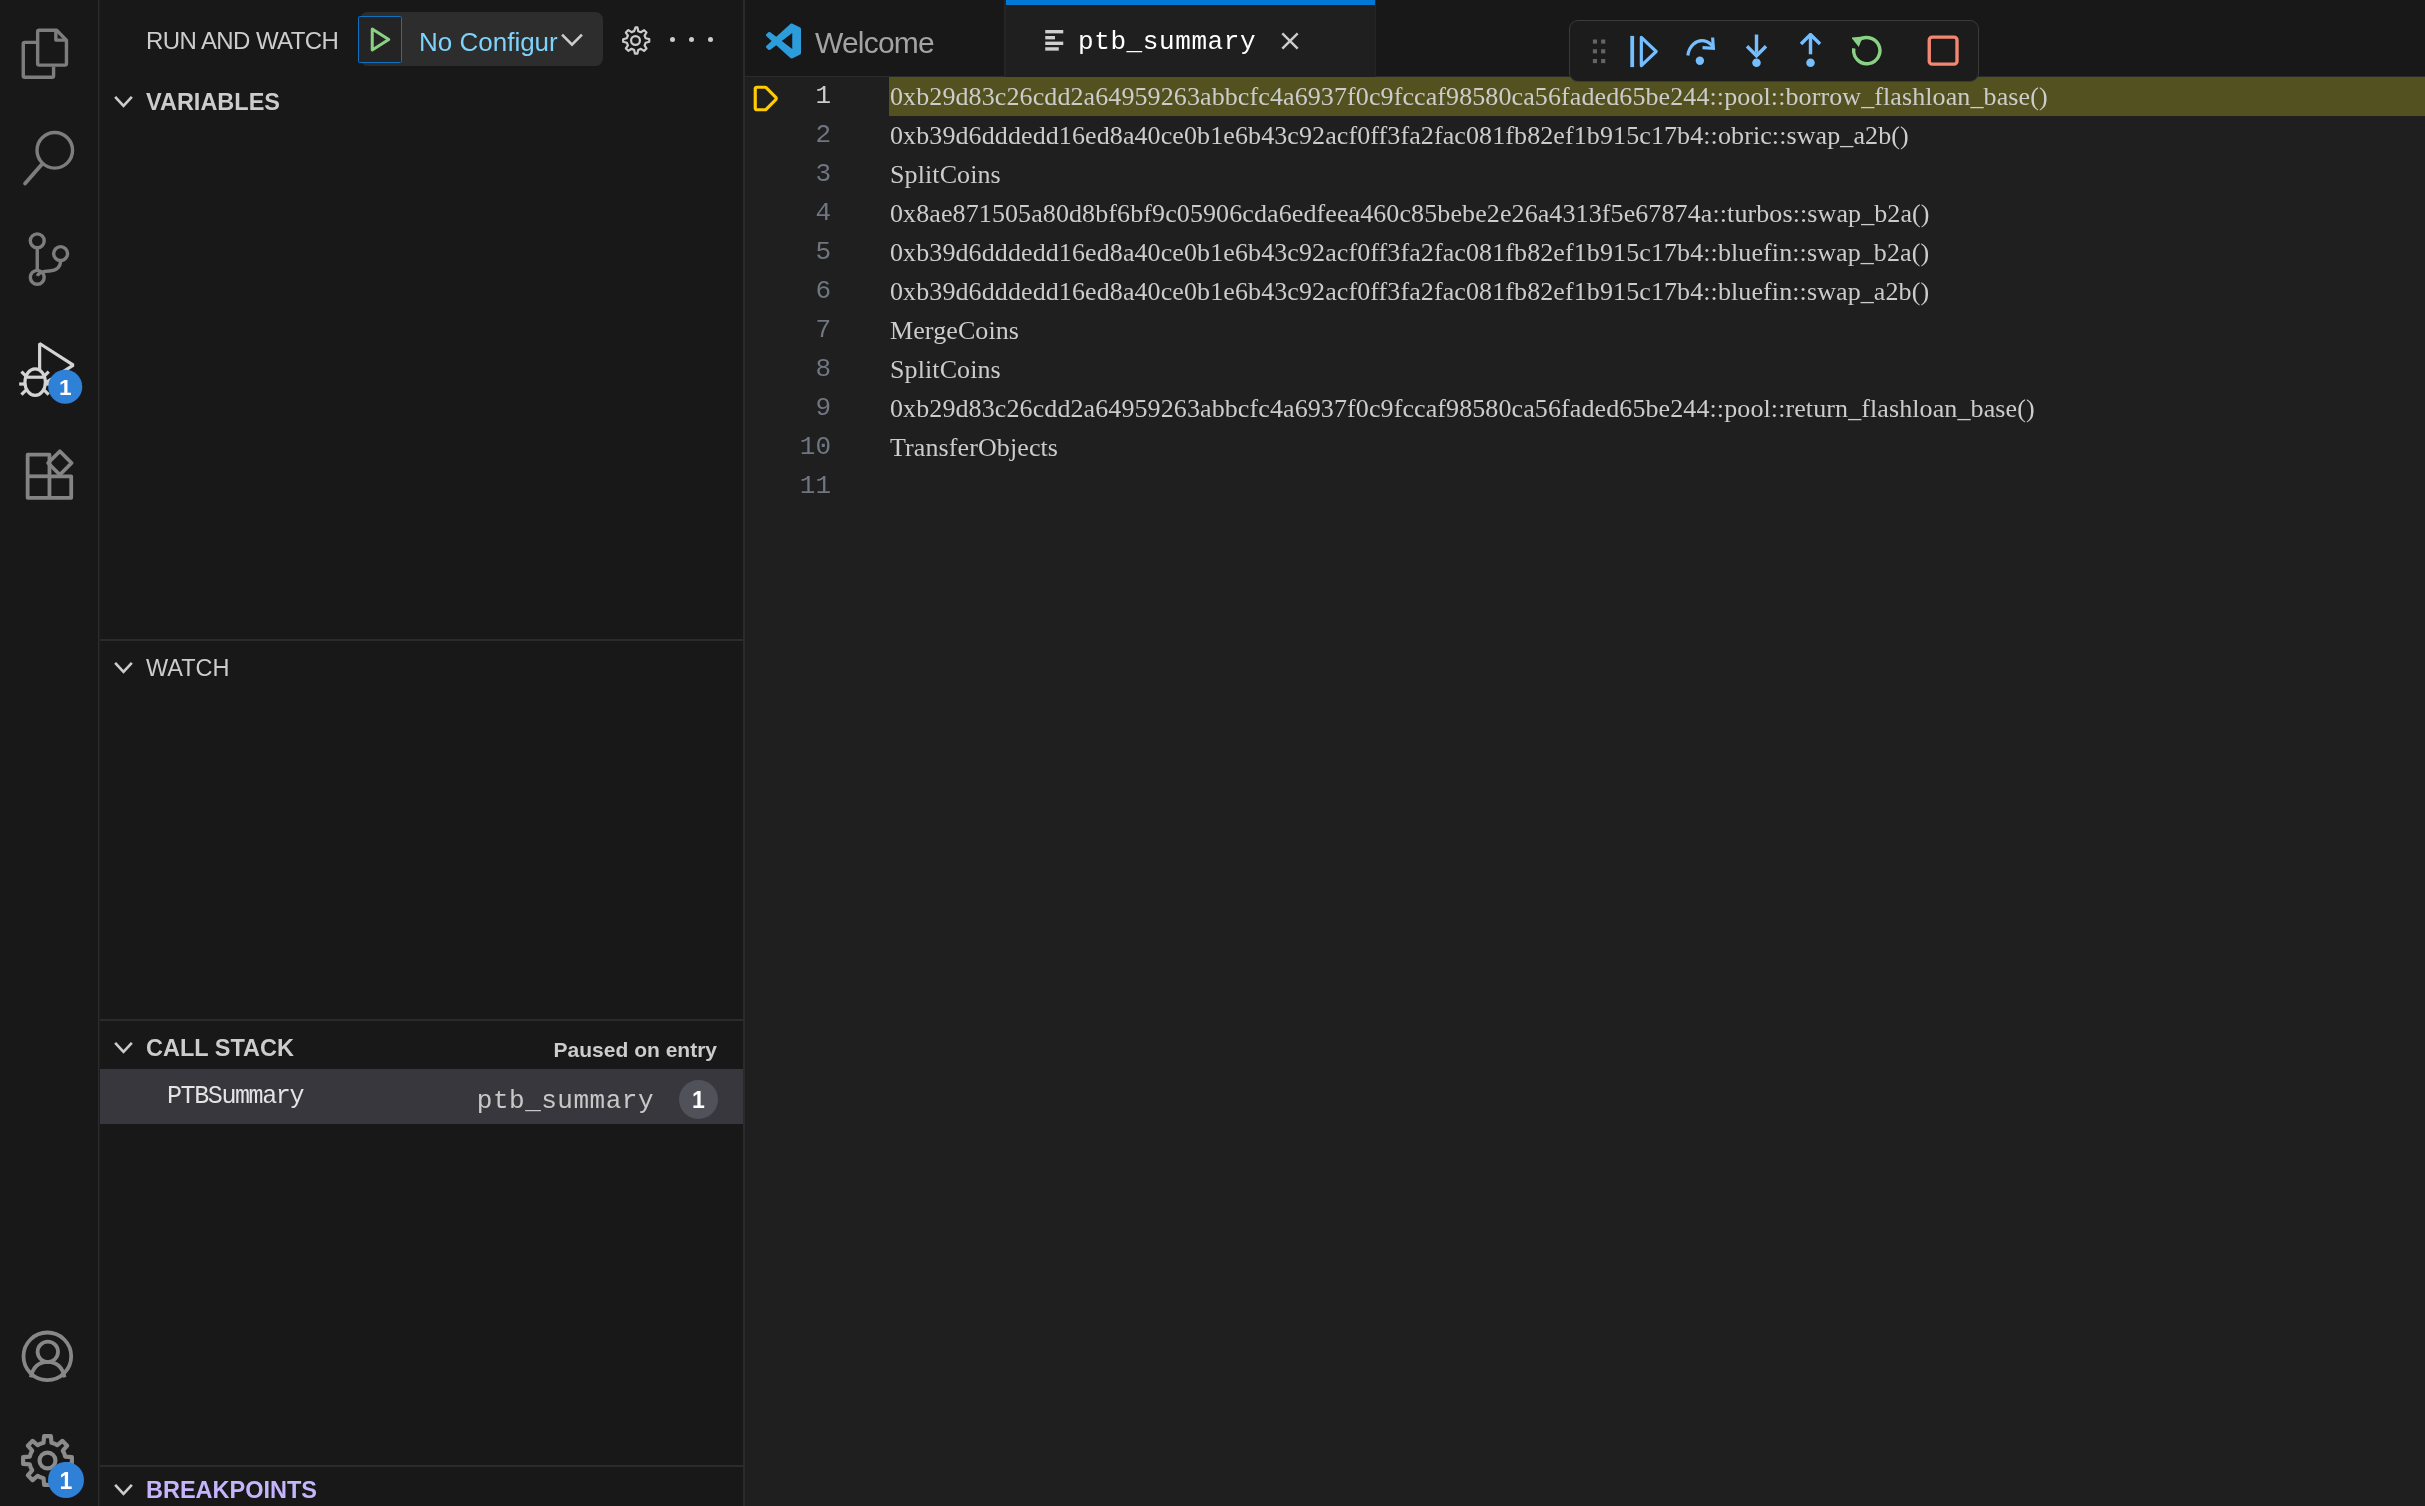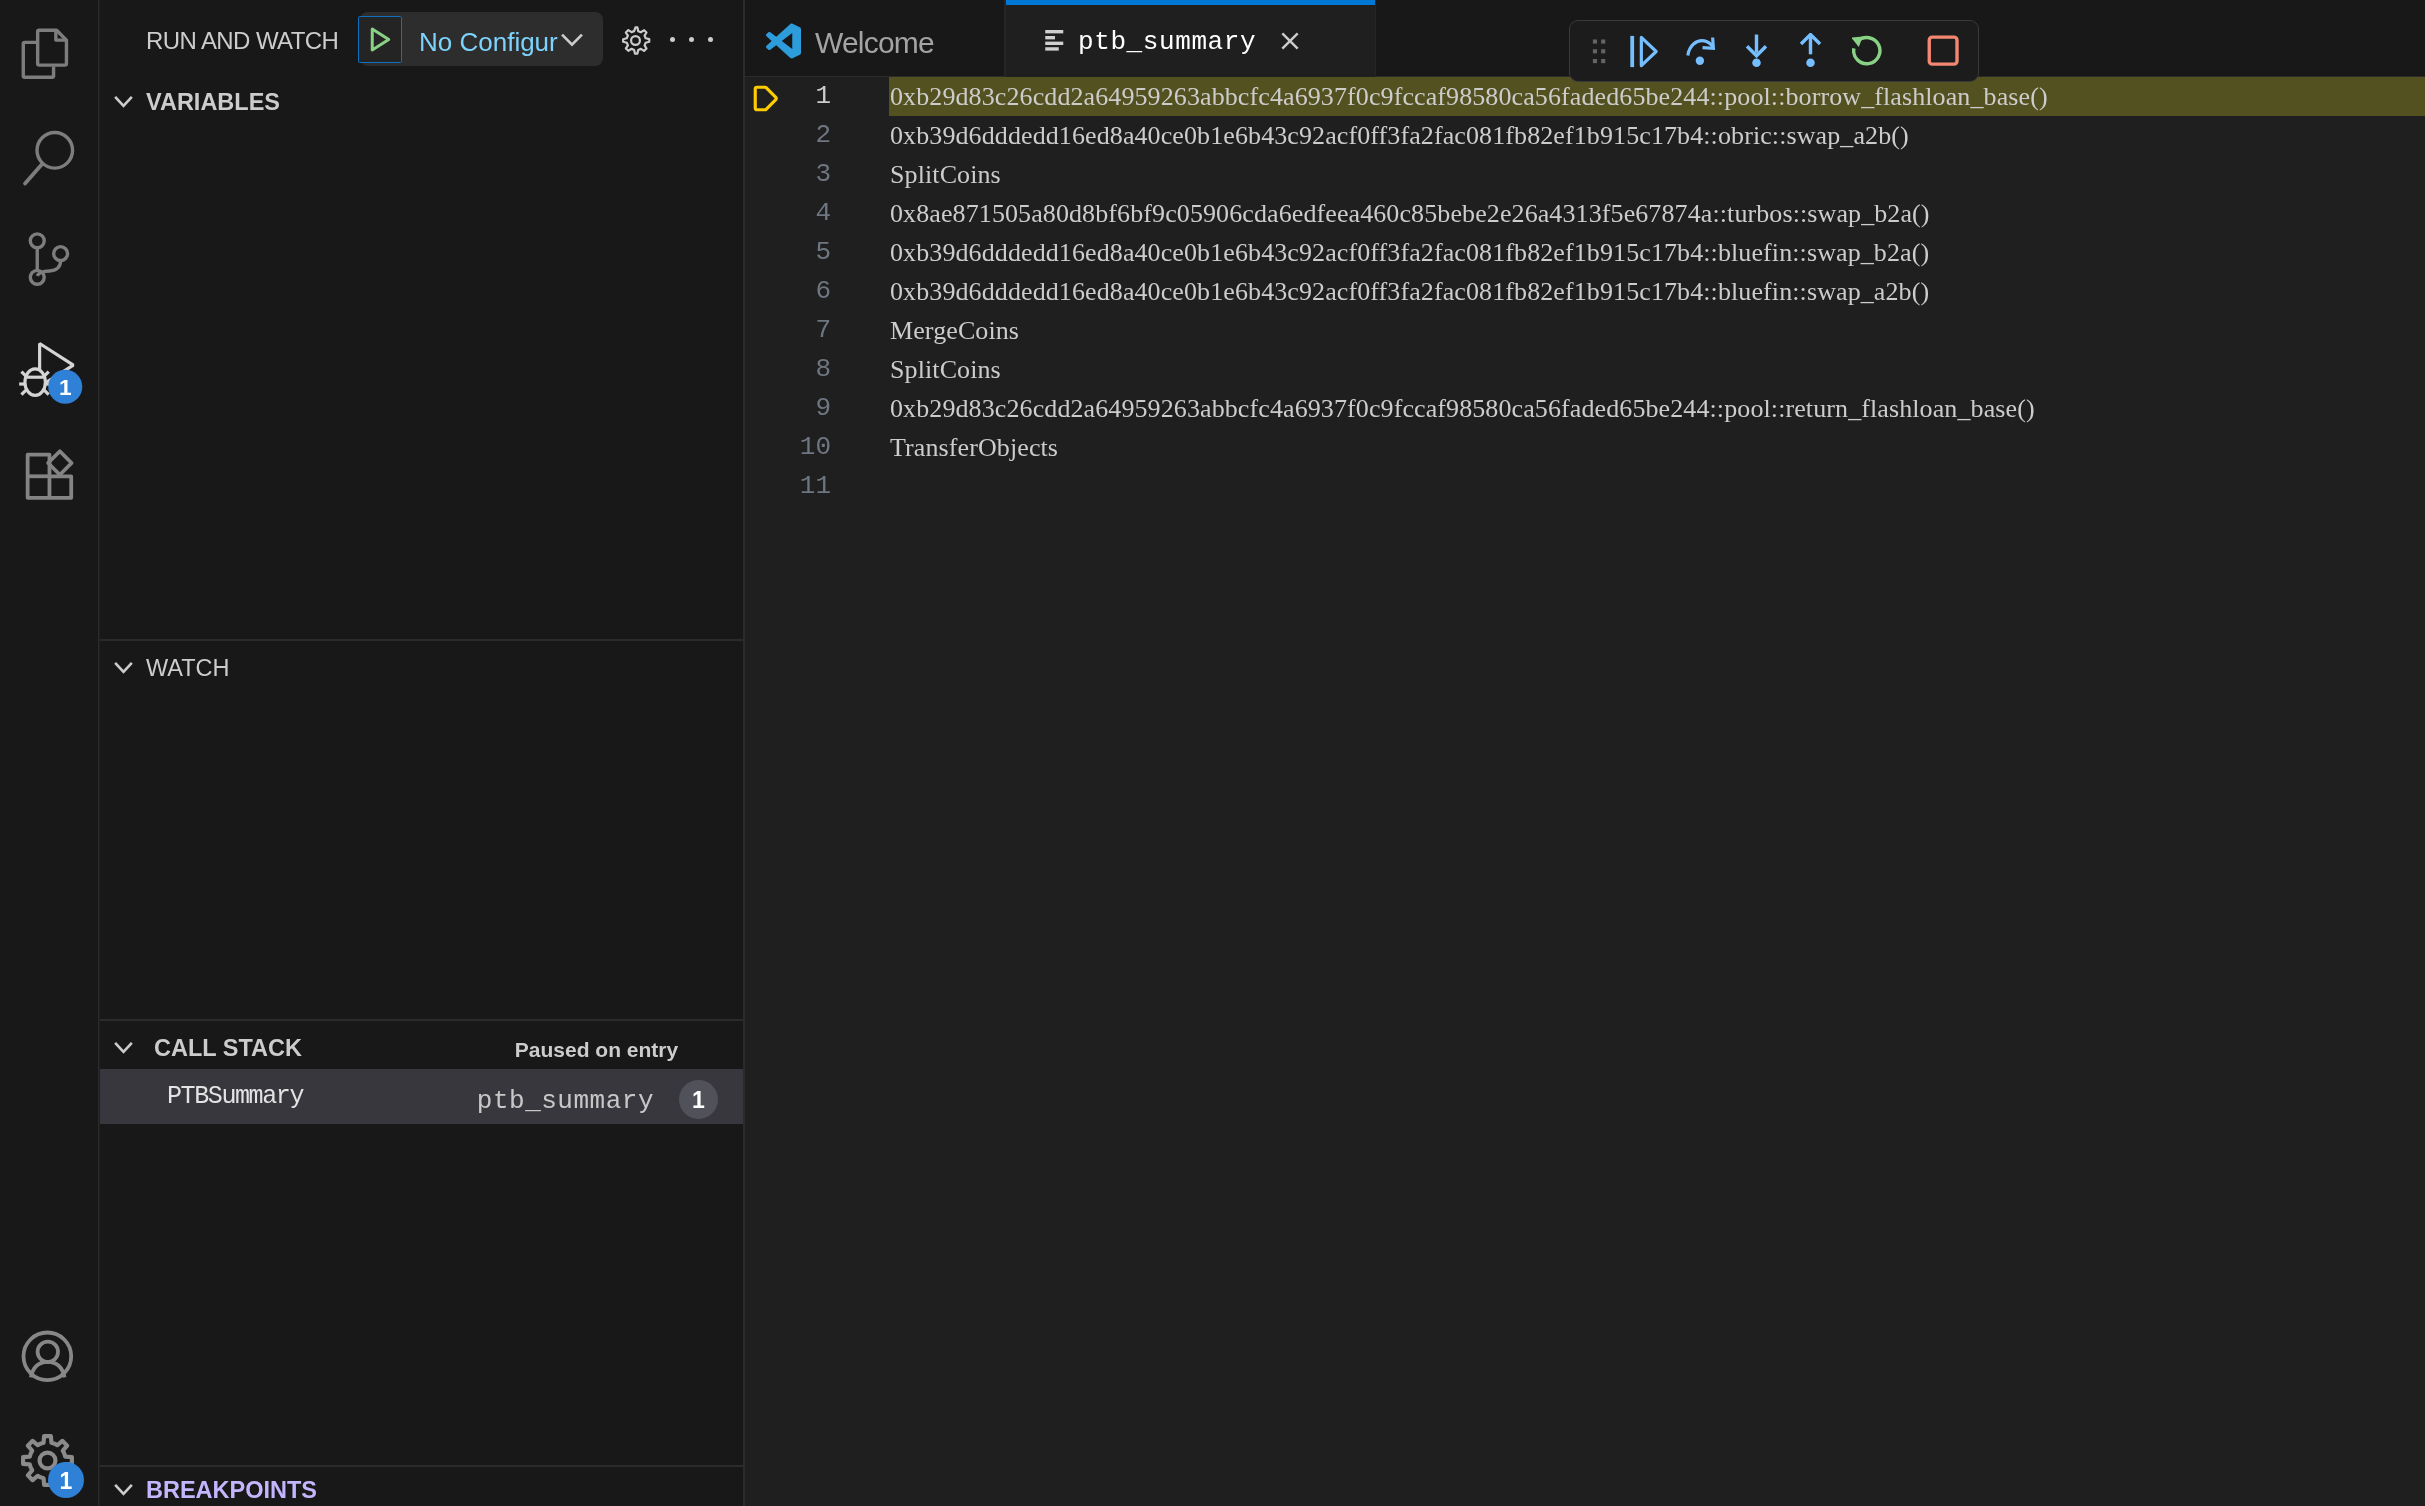--- a/index.html
+++ b/index.html
@@ -105,22 +105,22 @@
 <svg class="abs" style="left:112px;top:659px;" width="23" height="16.7" viewBox="0 0 30 22" fill="none">
   <path d="M4 5 L15 17 L26 5" stroke="#cccccc" stroke-width="3.5"></path>
 </svg>
 <div class="abs" style="left:146px;top:655px;font-size:23.5px;font-weight:normal;color:#cccccc;">WATCH</div>
 
 <div class="abs" style="left:100px;top:1019px;width:644px;height:1.5px;background:#2b2b2b;"></div>
 
 <svg class="abs" style="left:112px;top:1039px;" width="23" height="16.7" viewBox="0 0 30 22" fill="none">
   <path d="M4 5 L15 17 L26 5" stroke="#cccccc" stroke-width="3.5"></path>
 </svg>
-<div class="abs" style="left:146px;top:1035px;font-size:23.5px;font-weight:bold;color:#cccccc;margin-left:8px;">CALL STACK</div>
-<div class="abs" style="left:476px;top:1038px;width:241px;font-size:21px;font-weight:bold;color:#cccccc;text-align:center;">Paused on entry</div>
+<div class="abs" style="left:146px;top:1035px;font-size:23.5px;font-weight:bold;color:#cccccc;">CALL STACK</div>
+<div class="abs" style="left:476px;top:1038px;width:241px;font-size:21px;font-weight:bold;color:#cccccc;text-align:right;">Paused on entry</div>
 
 <div class="abs" style="left:100px;top:1069px;width:644px;height:55px;background:#37373d;"></div>
 <div class="abs" style="left:167px;top:1082px;font-size:25px;letter-spacing:-1.4px;color:#e3e3e3;font-family:Liberation Mono, monospace;">PTBSummary</div>
 <div class="abs mono" style="left:476px;top:1086px;width:178px;font-size:26px;letter-spacing:0.5px;color:#c8c8c8;text-align:right;">ptb_summary</div>
 <div class="abs" style="left:679px;top:1080px;width:39px;height:39px;border-radius:50%;background:#515159;"></div>
 <div class="abs" style="left:679px;top:1087px;width:39px;font-size:23px;font-weight:bold;color:#ffffff;text-align:center;">1</div>
 
 <div class="abs" style="left:100px;top:1465px;width:644px;height:1.5px;background:#2b2b2b;"></div>
 
 <svg class="abs" style="left:112px;top:1481px;" width="23" height="16.7" viewBox="0 0 30 22" fill="none">

